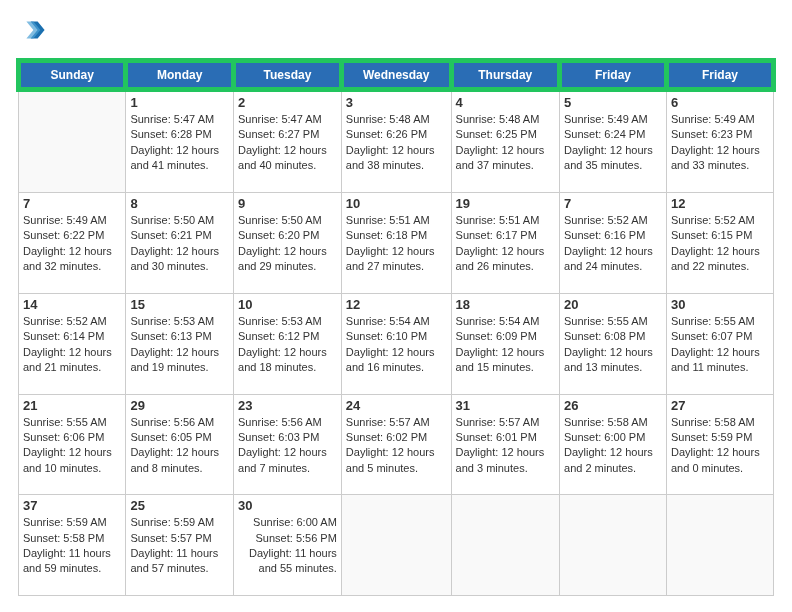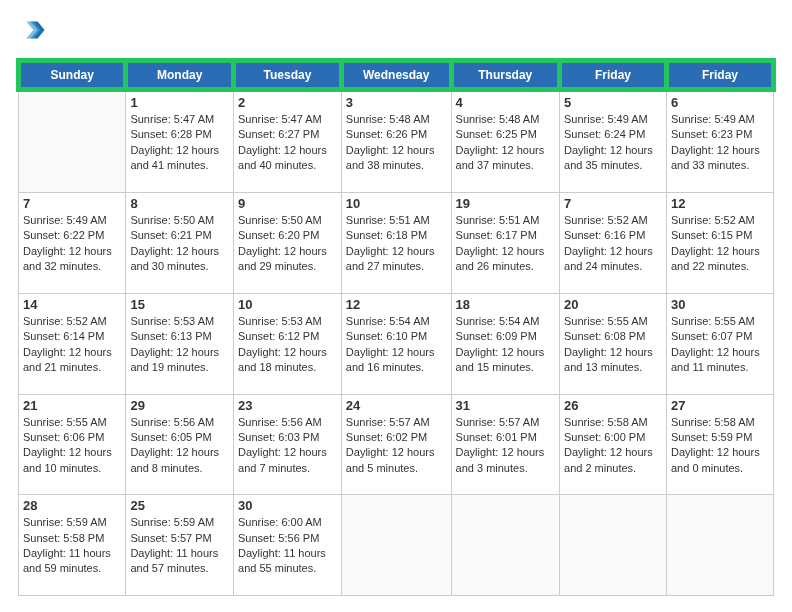--- a/index.html
+++ b/index.html
@@ -321,36 +321,36 @@
           <td>
             <span class="day-num">27</span>
             <div class="day-info" style="white-space: pre-line;">Sunrise: 5:58 AM
 Sunset: 5:59 PM
 Daylight: 12 hours
 and 0 minutes.</div>
           </td>
         </tr>
         <tr>
           <td>
-            <span class="day-num">28</span>
+            <span class="day-num">37</span>
             <div class="day-info" style="white-space: pre-line;">Sunrise: 5:59 AM
 Sunset: 5:58 PM
 Daylight: 11 hours
 and 59 minutes.</div>
           </td>
           <td>
             <span class="day-num">25</span>
             <div class="day-info" style="white-space: pre-line;">Sunrise: 5:59 AM
 Sunset: 5:57 PM
 Daylight: 11 hours
 and 57 minutes.</div>
           </td>
           <td>
             <span class="day-num">30</span>
-            <div class="day-info" style="white-space: pre-line;">Sunrise: 6:00 AM
+            <div class="day-info" style="white-space: pre-line; text-align: right;">Sunrise: 6:00 AM
 Sunset: 5:56 PM
 Daylight: 11 hours
 and 55 minutes.</div>
           </td>
           <td class="empty-cell"></td>
           <td class="empty-cell"></td>
           <td class="empty-cell"></td>
           <td class="empty-cell"></td>
         </tr>
       </tbody>

